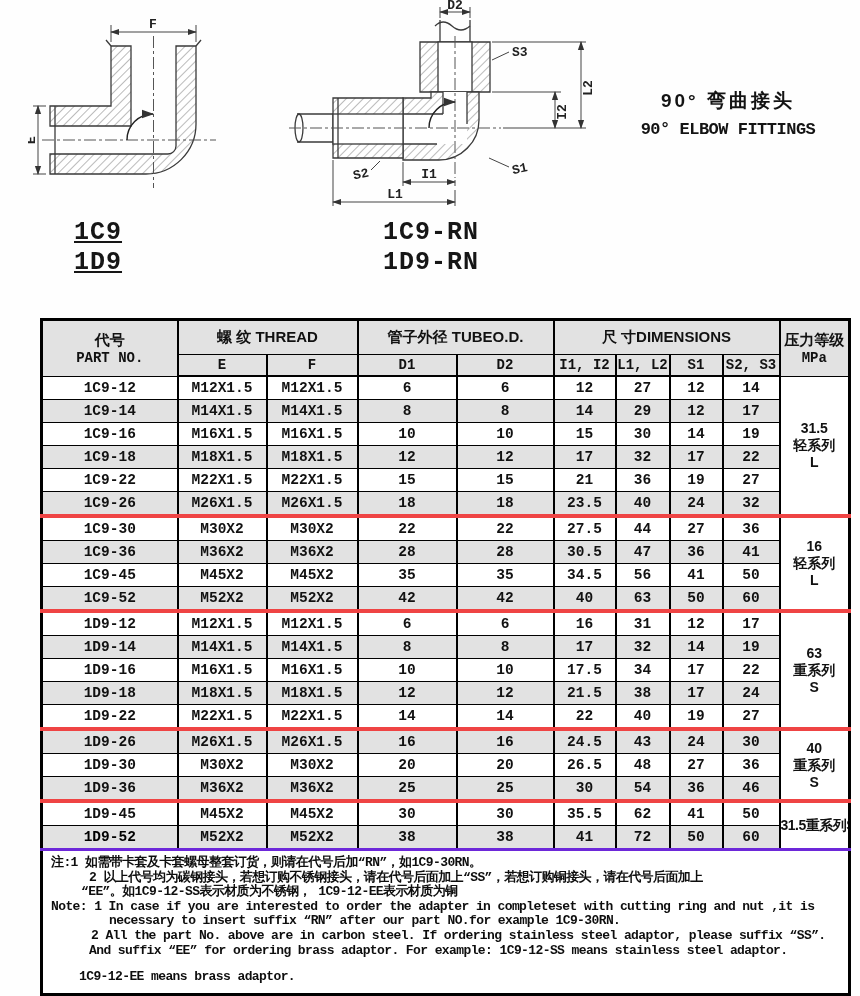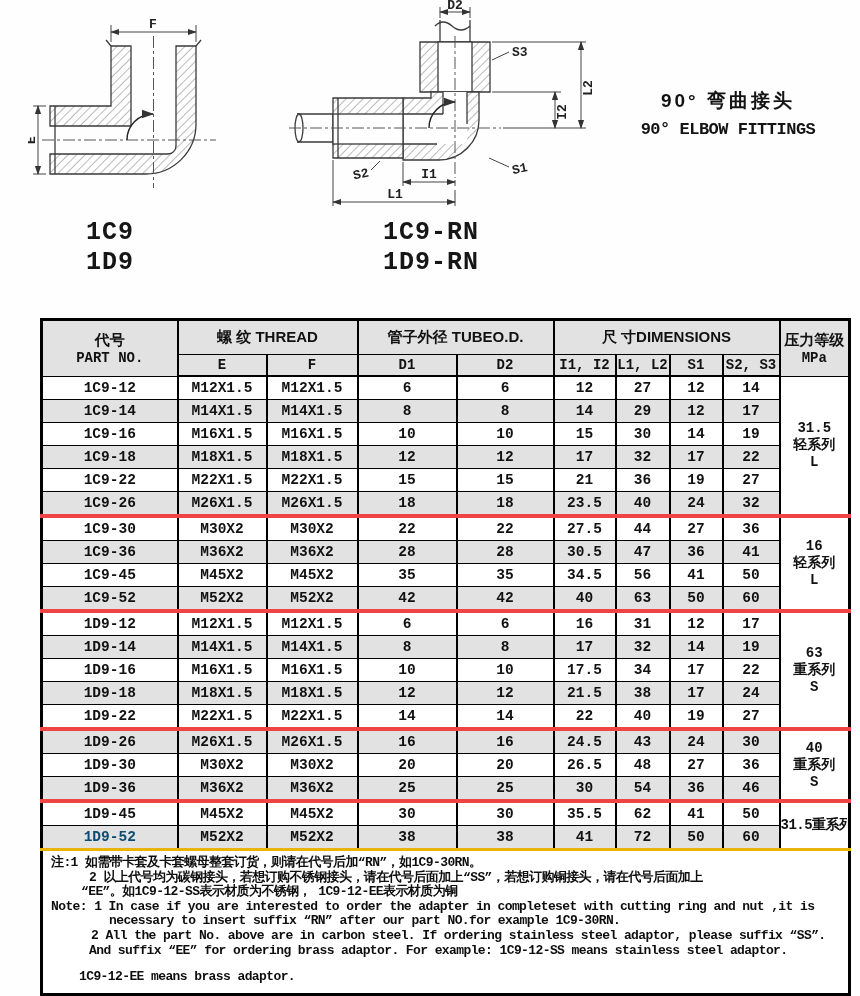--- a/index.html
+++ b/index.html
@@ -4,21 +4,21 @@
 <style>
   html,body { margin:0; padding:0; background:#ffffff; }
   .page { position:relative; width:860px; height:996px; background:#fefefe;
           font-family:"Liberation Sans", sans-serif; color:#111; overflow:hidden; }
 
   
   .drawing-left  { position:absolute; left:28px;  top:16px; }
   .drawing-right { position:absolute; left:283px; top:0px; }
   .caption { position:absolute; font-family:"Liberation Mono", monospace;
              font-weight:bold; font-size:25px; line-height:30px; letter-spacing:1px; color:#161616; }
-  .caption-left  { left:86px;  top:218px; }
+  .caption-left  { left:74px;  top:218px;text-decoration:underline; }
   .caption-right { left:383px; top:218px; }
   .title-block { position:absolute; left:600px; top:88px; width:256px; text-align:center;
                  font-weight:bold; color:#141414; }
   .title-zh { font-size:19px; letter-spacing:3px; }
   .title-en { font-size:17px; margin-top:6px; font-family:"Liberation Mono", monospace; letter-spacing:-0.5px; }
   .dl { font:13px "Liberation Mono", monospace; fill:#222; font-weight:bold; }
 
   
   table.spec { position:absolute; left:40px; top:318px; width:808px;
                border-collapse:collapse; table-layout:fixed; border:3px solid #000; background:#fff; }
@@ -26,25 +26,25 @@
            text-align:center; vertical-align:middle; padding:0; overflow:hidden; }
   thead th { background:#e2e2e2; font-weight:bold; font-size:15px; }
   thead tr.top th { height:33px; }
   thead tr.sub th { height:20px; border-bottom:2px solid #000;
                     font-family:"Liberation Mono", monospace; font-size:14px; }
   .latin { font-family:"Liberation Mono", monospace; font-size:14px; }
   tbody td { height:22px; font-family:"Liberation Mono", monospace; font-weight:bold;
              font-size:14.5px; background:#fff; }
   tbody tr.shade td { background:#e2e2e2; }
   tbody tr.group-start td { border-top:4px solid #ef4444; }
-  td.pressure { background:#fff !important; font-family:Liberation Mono, monospace;
+  td.pressure { background:#fff !important; font-family:Liberation Sans, sans-serif;
                 font-size:14px; font-weight:bold; line-height:17px; }
   td.pressure.single { font-size:14px; letter-spacing:-0.5px; white-space:nowrap; }
-  td.muted { color:#0c4a6e; }
-  tfoot td.notes { border-top:3px solid #eab308; background:#fff; text-align:left;
+  td.muted { color:#000000; }
+  tfoot td.notes { border-top:3px solid #6d28d9; background:#fff; text-align:left;
                    vertical-align:top; padding:5px 6px 8px 8px; height:116px; }
   .nl { font-family:"Liberation Mono", monospace; font-weight:bold; font-size:13px;
         line-height:14.6px; letter-spacing:-0.6px; white-space:nowrap; color:#0e0e0e; }
   .ind-a { padding-left:38px; } .ind-b { padding-left:30px; }
   .ind-c { padding-left:58px; } .ind-d { padding-left:40px; }
   .ind-e { padding-left:38px; } .ind-f { padding-left:28px;margin-top:12px; }
 </style>
 </head>
 <body>
 

